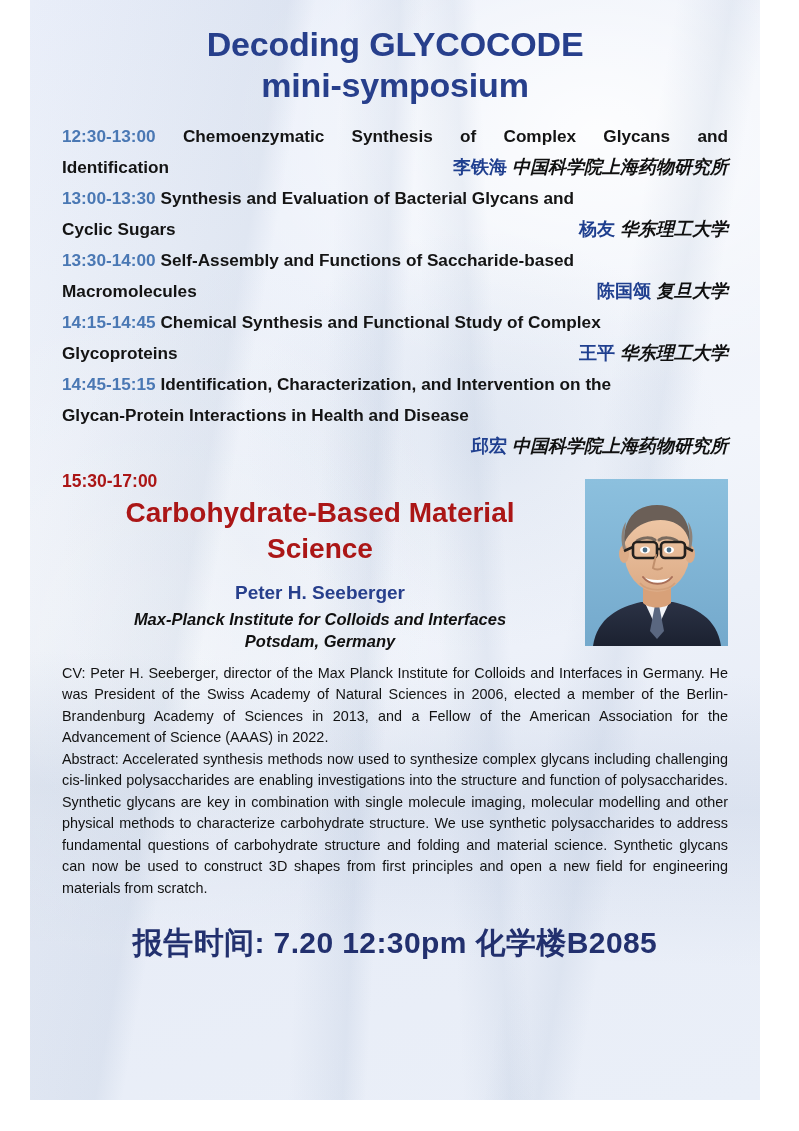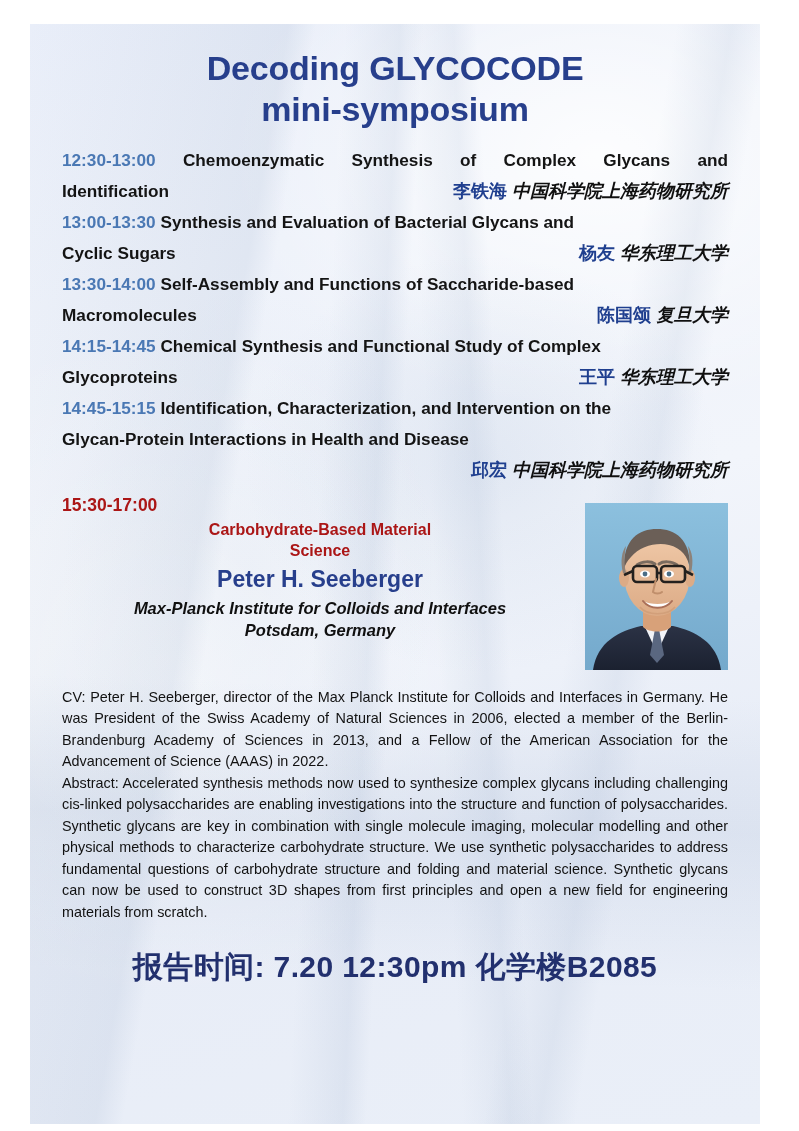--- a/index.html
+++ b/index.html
@@ -10,21 +10,21 @@
   body {
     width: 799px;
     height: 1131px;
     font-family: "Liberation Sans", "DejaVu Sans", sans-serif;
     overflow: hidden;
   }
 
   #poster {
     position: absolute;
     left: 30px;
-    top: 24px;
+    top: 0;
     width: 730px;
     height: 1100px;
     background:
       radial-gradient(ellipse 600px 420px at 78% 12%, rgba(255,255,255,0.85) 0%, rgba(255,255,255,0) 62%),
       radial-gradient(ellipse 520px 520px at 18% 58%, rgba(255,255,255,0.55) 0%, rgba(255,255,255,0) 65%),
       linear-gradient(165deg, #e9eef9 0%, #eef2fa 22%, #f2f5fb 48%, #e8edf7 72%, #eaeff8 100%);
     overflow: hidden;
   }
 
   
@@ -117,30 +117,30 @@
     font-size: 17.5px;
     line-height: 26px;
   }
   .keynote-center {
     text-align: center;
     margin-right: 150px;
   }
   .keynote-title {
     color: #ab1616;
     font-weight: bold;
-    font-size: 16px;
+    font-size: 28px;
     line-height: 1.22;
     margin-top: 2px;
   }
   .keynote-speaker {
     color: #273f8c;
     font-weight: bold;
-    font-size: 23px;
+    font-size: 19px;
     line-height: 1.3;
-    margin-top: 4px;
+    margin-top: 15px;
   }
   .keynote-affil {
     color: #101010;
     font-weight: bold;
     font-style: italic;
     font-size: 16.5px;
     line-height: 1.32;
     margin-top: 3px;
   }
   .portrait {

